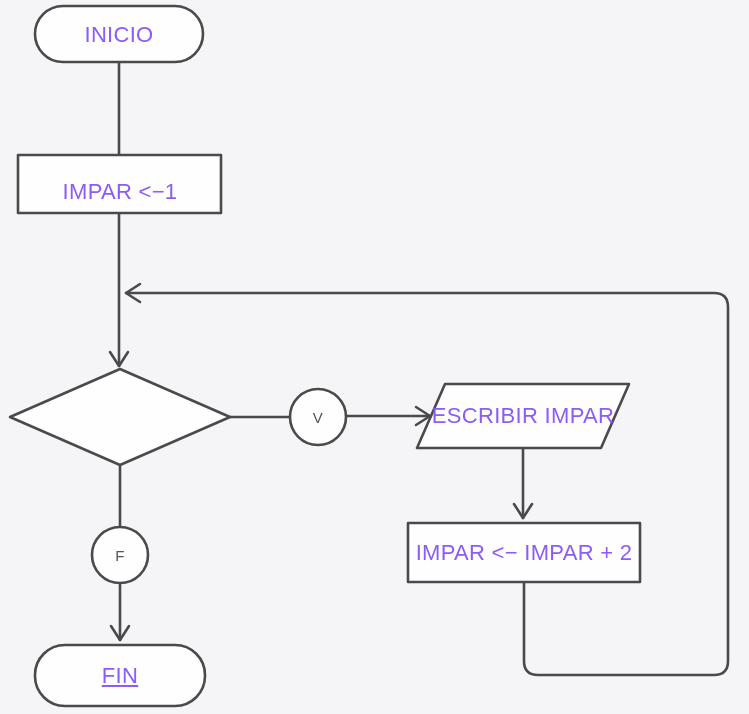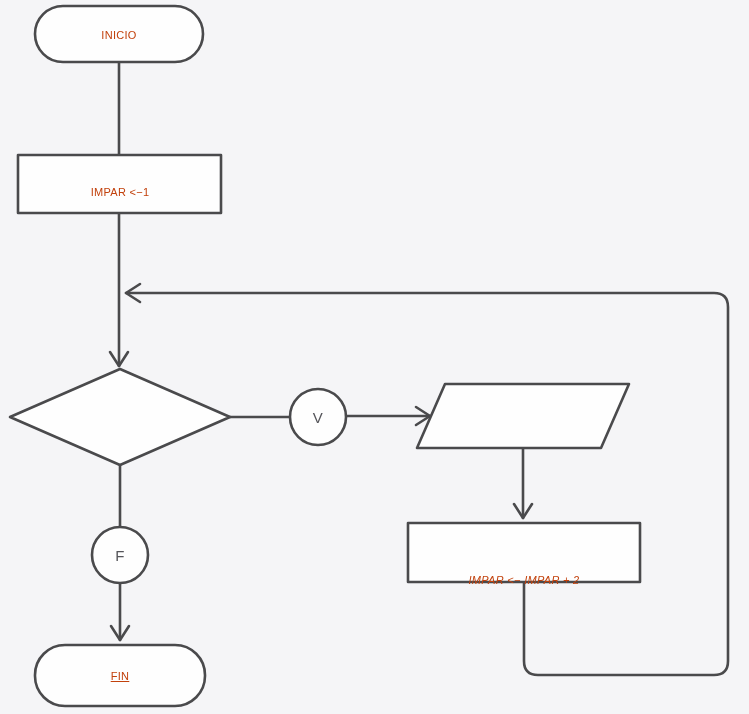--- a/index.html
+++ b/index.html
@@ -16,22 +16,22 @@
   }
   .canvas svg {
     position: absolute;
     left: 0;
     top: 0;
   }
   .label {
     position: absolute;
     transform: translate(-50%, -50%);
     white-space: nowrap;
-    font-size: 11px;
-    color: #c2410c;
+    font-size: 22px;
+    color: #8b5cf6;
     letter-spacing: 0.3px;
     user-select: none;
   }
   .label.small {
     font-size: 15px;
     color: #55555a;
   }
 </style>
 </head>
 <body>
@@ -68,20 +68,21 @@
     </g>
   </svg>
 
   <div class="label" style="left:119px; top:35px;">INICIO</div>
 
   <div class="label" style="left:120px; top:192px;">IMPAR &lt;−1</div>
 
 
   <div class="label small" style="left:318px; top:417px;">V</div>
 
+  <div class="label" style="left:523px; top:416px;">ESCRIBIR IMPAR</div>
 
-  <div class="label" style="left:524px; top:580px;font-style:italic;">IMPAR &lt;− IMPAR + 2</div>
+  <div class="label" style="left:524px; top:553px;">IMPAR &lt;− IMPAR + 2</div>
 
   <div class="label small" style="left:120px; top:555px;">F</div>
 
   <div class="label" style="left:120px; top:676px;text-decoration:underline;">FIN</div>
 
 </div>
 
 </body></html>

